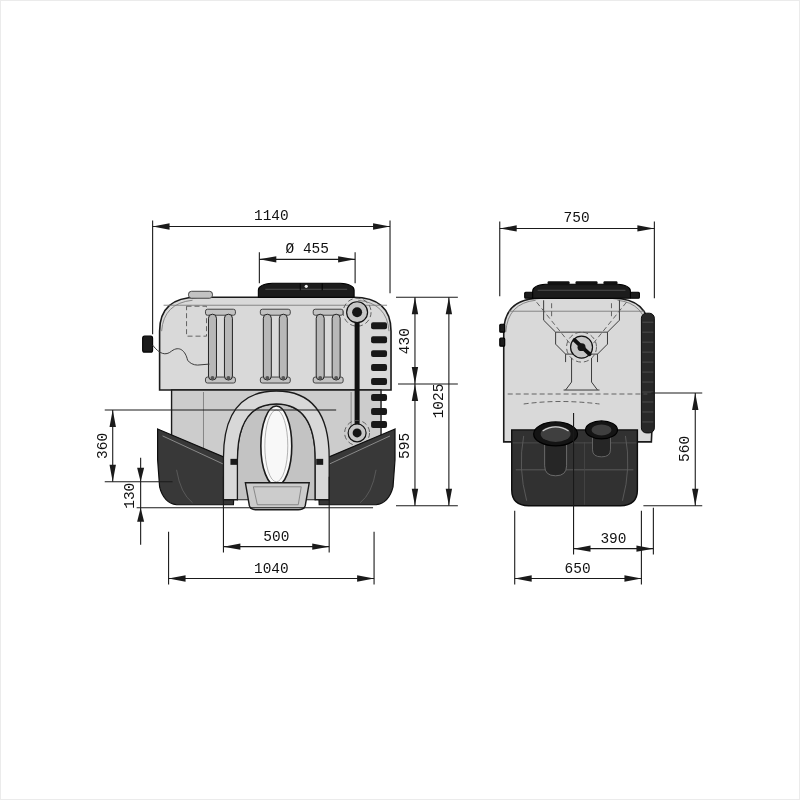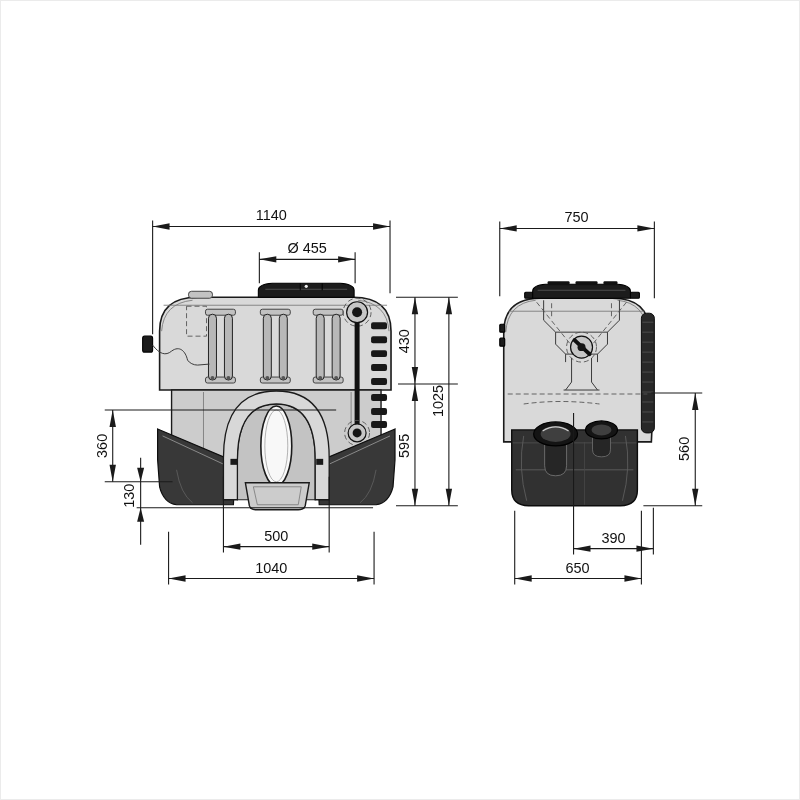--- a/index.html
+++ b/index.html
@@ -1,21 +1,21 @@
 <!DOCTYPE html>
 <html style="--background: #ffffff; --frame: #ebebeb; --line: #1a1a1a; --dim-text: #111111; --tank-body: #d9d9d9; --tank-panel: #cccccc; --tank-recess: #c3c3c3; --dark-plastic: #1c1c1c; --base-dark: #313131; --legs-dark: #383838;"><head>
 <meta charset="utf-8">
 <style>
   html,body{margin:0;padding:0;background:#fff;}
   .canvas{
     position:relative;
     width:798px;height:798px;
     border:1px solid var(--frame,#ebebeb);
     background:var(--background,#ffffff);
-    font-family:Liberation Sans, sans-serif;
+    font-family:Liberation Mono, monospace;
     overflow:hidden;
   }
   svg{display:block;}
   
   .outline{stroke:var(--line,#1a1a1a);stroke-width:1.6;fill:var(--tank-body,#d9d9d9);}
   .panel{stroke:var(--line,#1a1a1a);stroke-width:1.4;fill:var(--tank-panel,#cccccc);}
   .recess{stroke:#222;stroke-width:1.2;fill:var(--tank-recess,#c3c3c3);}
   .band{stroke:var(--line,#1a1a1a);stroke-width:1.3;fill:#d8d8d8;}
   .darkpart{stroke:#000;stroke-width:1.1;fill:var(--dark-plastic,#1c1c1c);}
   .leg{stroke:#0e0e0e;stroke-width:1.2;fill:var(--legs-dark,#383838);}

